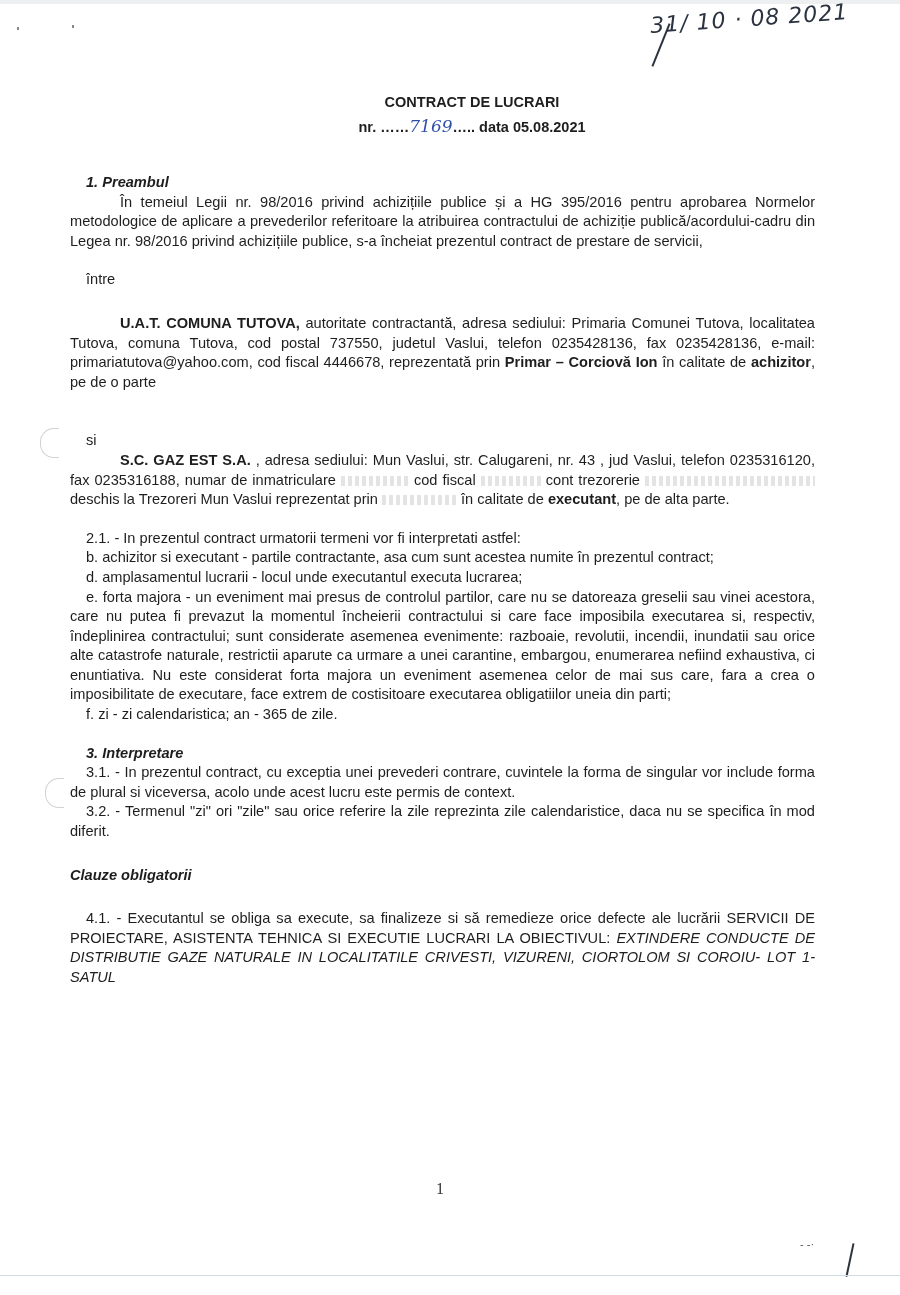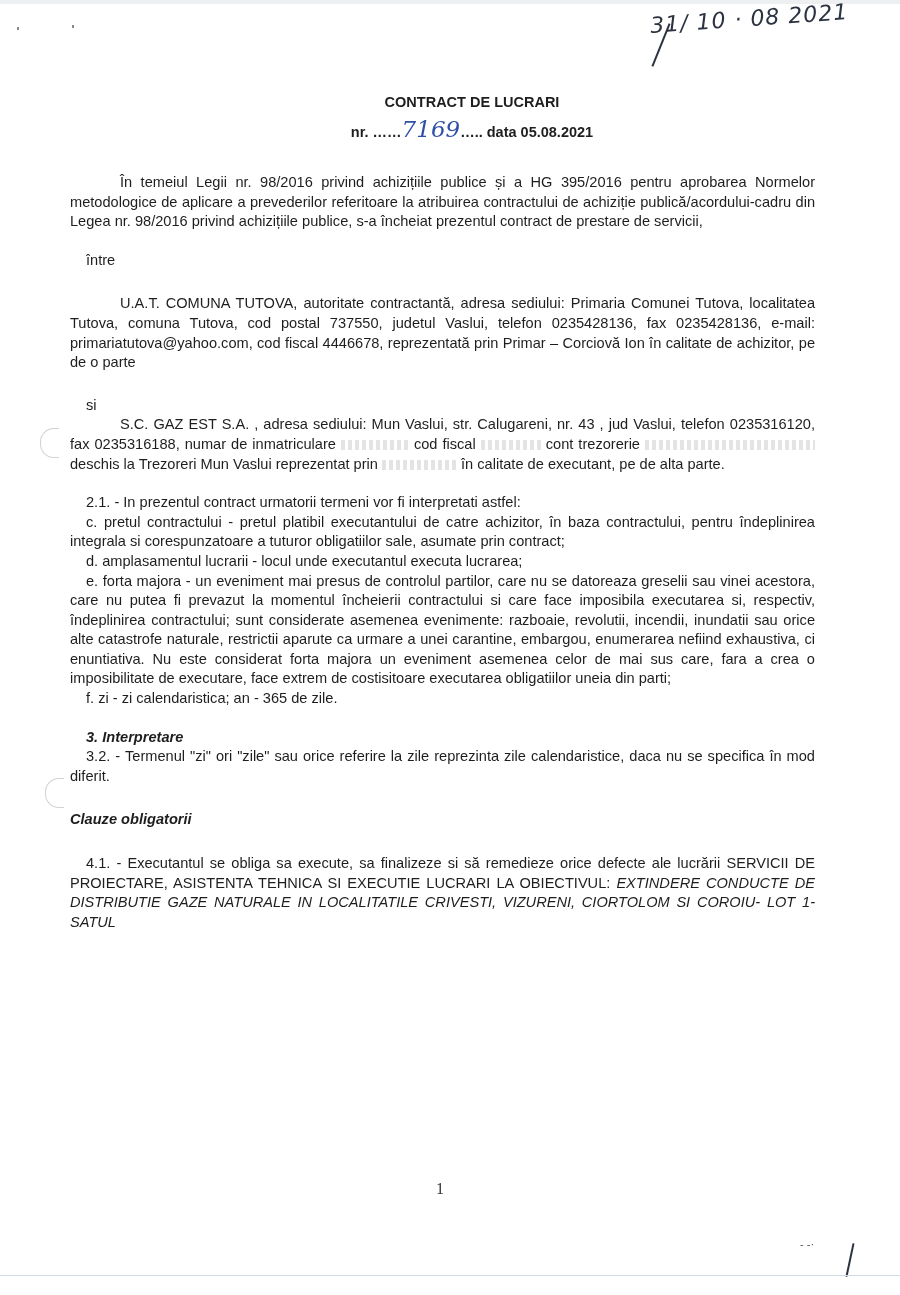--- a/index.html
+++ b/index.html
@@ -19,32 +19,32 @@
   .hw-date { left: 650px; top: 6px; font-size: 22px; letter-spacing: 1px; transform: rotate(-4deg); }
   .hw-slash { position: absolute; left: 660px; top: 22px; width: 2px; height: 46px; background: #2b3340; transform: rotate(22deg); }
   .hw-bottom-slash { position: absolute; left: 849px; top: 1243px; width: 2px; height: 34px; background: #2b3340; transform: rotate(12deg); }
   .hw-bottom-dots { position: absolute; left: 800px; top: 1238px; font-size: 11px; color: #555; }
   .dot { position: absolute; width: 2px; height: 3px; background: #888; }
   .hole { position: absolute; width: 18px; height: 28px; border: 1px solid #cfd3d6; border-right: none; border-radius: 14px 0 0 14px; }
 
   .title { position: absolute; left: 0; width: 900px; text-align: center; font-weight: bold; font-size: 14.5px; padding-left: 22px; }
   .t1 { top: 94px; left: 0; }
   .t2 { top: 116px; left: 0; }
-  .nr-hand { color: #2f4fa8; font-style: italic; font-family: "DejaVu Serif", serif; font-size: 23px; font-weight: normal; }
+  .nr-hand { color: #2f4fa8; font-style: italic; font-family: "DejaVu Serif", serif; font-size: 17px; font-weight: normal; }
 
   .doc { position: absolute; left: 70px; top: 173px; width: 745px; font-size: 14.6px; line-height: 19.6px; }
   .doc p { margin: 0; text-align: justify; }
   .h { font-weight: bold; font-style: italic; margin-left: 16px !important; }
   .ind { text-indent: 16px; }
   .ind2 { text-indent: 50px; }
   .left16 { margin-left: 16px !important; }
   .gap { height: 19px; }
   .gap2 { height: 24px; }
   .center-it { text-align: left; font-weight: bold; font-style: italic; }
-  b { font-weight: normal; }
+  b { font-weight: bold; }
   .redact { display: inline-block; height: 10px; background: repeating-linear-gradient(90deg, #d8d8d8 0 4px, transparent 4px 7px); vertical-align: middle; opacity: .7; }
   .itl { font-style: italic; }
   .pagenum { position: absolute; left: 436px; top: 1180px; font-family: "Liberation Serif", serif; font-size: 16px; color: #333; }
 </style>
 </head>
 <body>
 
 <div class="topbar"></div>
 
 <div class="hand hw-date">31/ 10 · 08 2021</div>
@@ -53,39 +53,41 @@
 <div class="dot" style="left:72px;top:25px"></div>
 <div class="hole" style="left:40px;top:428px"></div>
 <div class="hole" style="left:45px;top:778px"></div>
 
 <div class="title t1">CONTRACT DE LUCRARI</div>
 <div class="title t2">
   <span>nr. ……</span><span class="nr-hand">7169</span><span>….. data 05.08.2021</span>
 </div>
 
 <div class="doc">
+  <p class="h">1. Preambul</p>
   <p class="ind2">În temeiul Legii nr. 98/2016 privind achizițiile publice și a HG 395/2016 pentru aprobarea Normelor metodologice de aplicare a prevederilor referitoare la atribuirea contractului de achiziție publică/acordului-cadru din Legea nr. 98/2016 privind achizițiile publice, s-a încheiat prezentul contract de prestare de servicii,</p>
   <div class="gap"></div>
   <p class="left16">între</p>
   <div class="gap2"></div>
 
   <p class="ind2"><b>U.A.T. COMUNA TUTOVA,</b><span> autoritate contractantă, adresa sediului: Primaria Comunei Tutova, localitatea Tutova, comuna Tutova, cod postal 737550, judetul Vaslui, telefon 0235428136, fax 0235428136, e-mail: primariatutova@yahoo.com, cod fiscal 4446678, reprezentată prin </span><b>Primar – Corciovă Ion</b><span> în calitate de </span><b>achizitor</b><span>, pe de o parte</span></p>
   <div class="gap"></div>
-  <p class="left16" style="margin-top:4px">si</p>
+  <p class="left16" style="margin-top:20px">si</p>
   <p class="ind2"><b>S.C. GAZ EST S.A.</b><span> , adresa sediului: Mun Vaslui, str. Calugareni, nr. 43 , jud Vaslui, telefon 0235316120, fax 0235316188, numar de inmatriculare </span><span class="redact" style="width:68px"></span><span> cod fiscal </span><span class="redact" style="width:60px"></span><span> cont trezorerie </span><span class="redact" style="width:170px"></span><span> deschis la Trezoreri Mun Vaslui reprezentat prin </span><span class="redact" style="width:75px"></span><span> în calitate de </span><b>executant</b><span>, pe de alta parte.</span></p>
   <div class="gap"></div>
 
   <p class="ind">2.1. - In prezentul contract urmatorii termeni vor fi interpretati astfel:</p>
-  <p class="ind">c. pretul contractului - pretul platibil executantului de catre achizitor, în baza contractului, pentru îndeplinirea integrala si corespunzatoare a tuturor obligatiilor sale, asumate prin contract;</p>
+  <p class="ind">b. achizitor si executant - partile contractante, asa cum sunt acestea numite în prezentul contract;</p>
   <p class="ind">d. amplasamentul lucrarii - locul unde executantul executa lucrarea;</p>
   <p class="ind">e. forta majora - un eveniment mai presus de controlul partilor, care nu se datoreaza greselii sau vinei acestora, care nu putea fi prevazut la momentul încheierii contractului si care face imposibila executarea si, respectiv, îndeplinirea contractului; sunt considerate asemenea evenimente: razboaie, revolutii, incendii, inundatii sau orice alte catastrofe naturale, restrictii aparute ca urmare a unei carantine, embargou, enumerarea nefiind exhaustiva, ci enuntiativa. Nu este considerat forta majora un eveniment asemenea celor de mai sus care, fara a crea o imposibilitate de executare, face extrem de costisitoare executarea obligatiilor uneia din parti;</p>
   <p class="ind">f. zi - zi calendaristica; an - 365 de zile.</p>
   <div class="gap"></div>
 
   <p class="h">3. Interpretare</p>
+  <p class="ind">3.1. - In prezentul contract, cu exceptia unei prevederi contrare, cuvintele la forma de singular vor include forma de plural si viceversa, acolo unde acest lucru este permis de context.</p>
   <p class="ind">3.2. - Termenul "zi" ori "zile" sau orice referire la zile reprezinta zile calendaristice, daca nu se specifica în mod diferit.</p>
   <div class="gap2"></div>
   <p class="center-it">Clauze obligatorii</p>
   <div class="gap2"></div>
 
   <p class="ind"><span>4.1. - Executantul se obliga sa execute, sa finalizeze si să remedieze orice defecte ale lucrării SERVICII DE PROIECTARE, ASISTENTA TEHNICA SI EXECUTIE LUCRARI LA OBIECTIVUL: </span><span class="itl">EXTINDERE CONDUCTE DE DISTRIBUTIE GAZE NATURALE IN LOCALITATILE CRIVESTI, VIZURENI, CIORTOLOM SI COROIU- LOT 1- SATUL</span></p>
 </div>
 
 <div class="pagenum">1</div>
 <div class="hw-bottom-dots">- -·</div>

